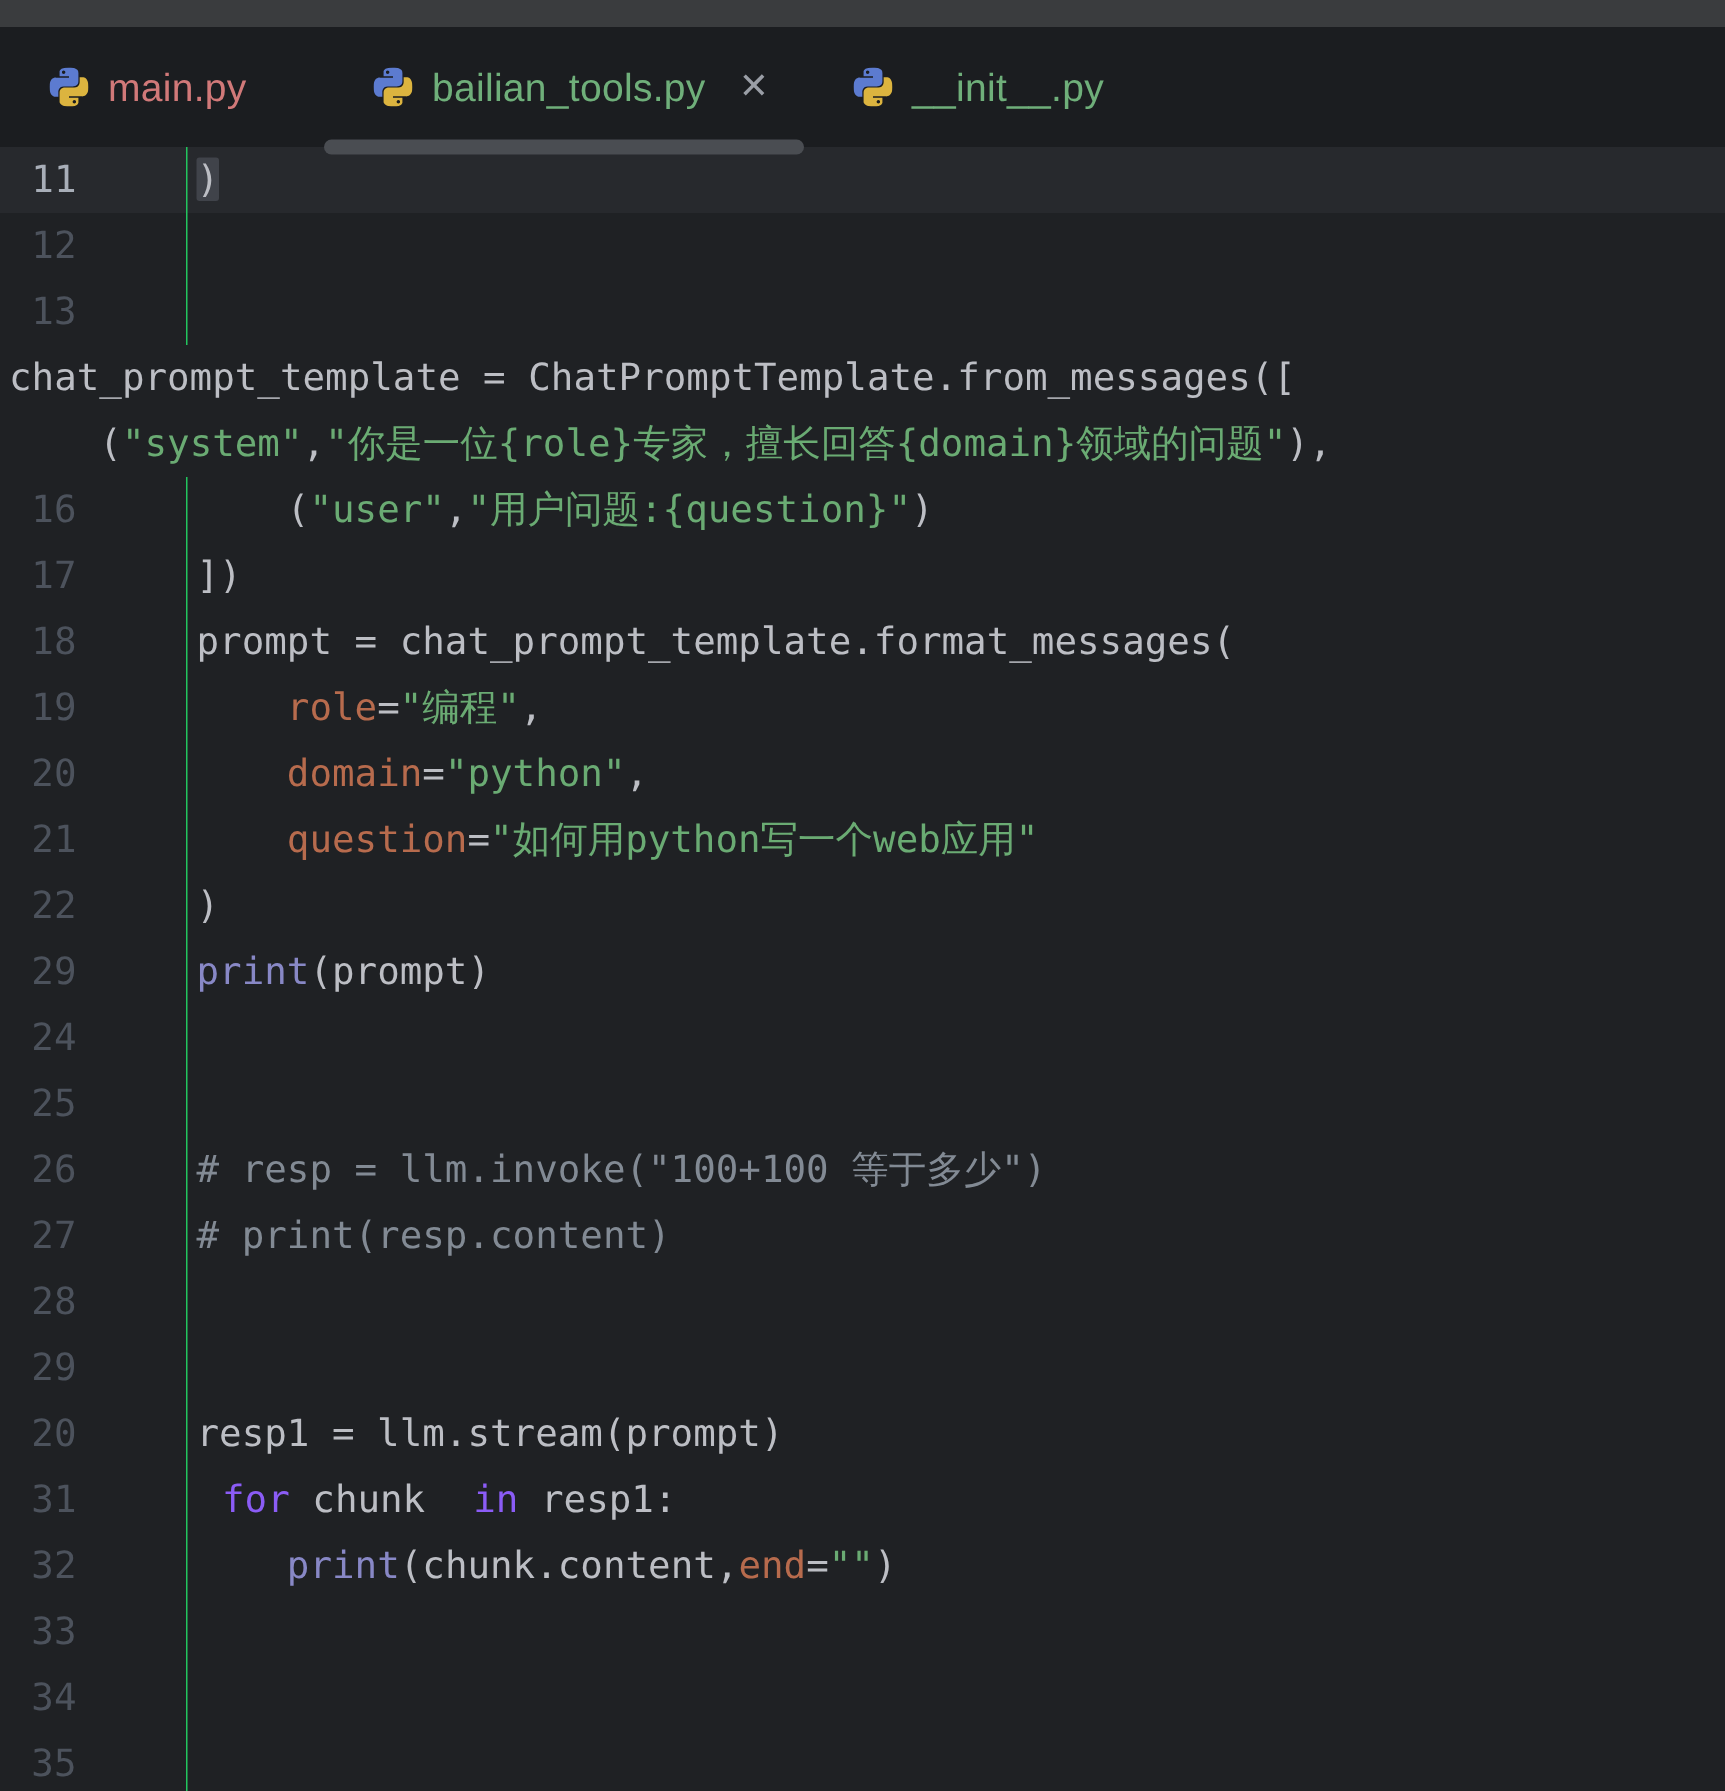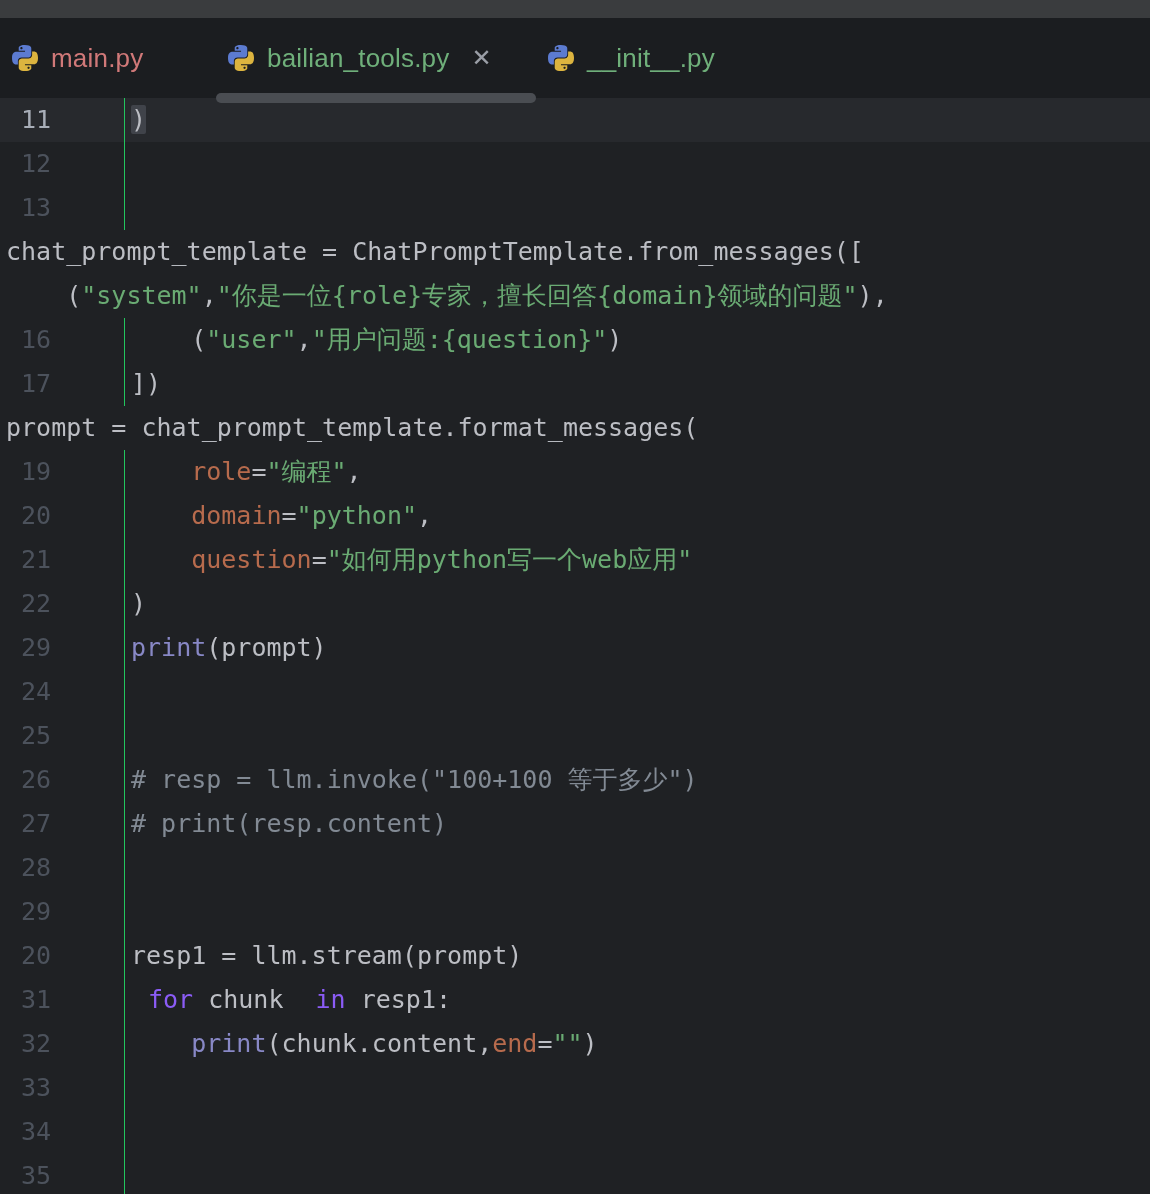--- a/index.html
+++ b/index.html
@@ -4,21 +4,21 @@
 <style>
   * { margin:0; padding:0; box-sizing:border-box; }
   html,body { width:1150px; height:1194px; overflow:hidden; }
   body { background:#1f2124; font-family:"Liberation Sans", sans-serif; }
 
   
   .titlebar { height:18px; background:#3a3c3e; width:100%; }
 
   
   .tabbar { height:80px; background:#1b1d20; display:flex; align-items:stretch; position:relative; }
-  .tab { display:flex; align-items:center; padding-left:12px; position:relative; cursor:default; }
+  .tab { display:flex; align-items:center; padding-left:33px; position:relative; cursor:default; }
   .tab-1 { width:216px; }
   .tab-2 { width:257px; }
   .tab-3 { width:320px; }
   .pyicon { width:26px; height:26px; flex:0 0 26px; margin-right:13px; }
   .tab-label { font-size:26px; letter-spacing:0.2px; white-space:nowrap; }
   .close-x { margin-left:22px; font-size:24px; color:#9a9ea6; line-height:1; }
   .tab-underline { position:absolute; left:0; right:0; bottom:-5px; height:10px;
                    border-radius:5px; background:#4a4d52; z-index:3; }
 
   
@@ -69,21 +69,21 @@
 
 <div class="editor">
   <div>
       <div class="line current"><span class="gutter">11</span><span class="codecell"><span class="seg c-brace brace-hl">)</span></span></div>
       <div class="line"><span class="gutter">12</span><span class="codecell"></span></div>
       <div class="line"><span class="gutter">13</span><span class="codecell"></span></div>
       <div class="line"><span class="codecell"><span class="seg c-def">chat_prompt_template = ChatPromptTemplate.from_messages([</span></span></div>
       <div class="line"><span class="codecell"><span class="seg c-def">    (</span><span class="seg c-str">"system"</span><span class="seg c-def">,</span><span class="seg c-str">"你是一位{role}专家，擅长回答{domain}领域的问题"</span><span class="seg c-def">),</span></span></div>
       <div class="line"><span class="gutter">16</span><span class="codecell"><span class="seg c-def">    (</span><span class="seg c-str">"user"</span><span class="seg c-def">,</span><span class="seg c-str">"用户问题:{question}"</span><span class="seg c-def">)</span></span></div>
       <div class="line"><span class="gutter">17</span><span class="codecell"><span class="seg c-def">])</span></span></div>
-      <div class="line"><span class="codecell"><span class="seg c-def">prompt = chat_prompt_template.format_messages(</span></span></div>
+      <div class="line"><span class="gutter">18</span><span class="codecell"><span class="seg c-def">prompt = chat_prompt_template.format_messages(</span></span></div>
       <div class="line"><span class="gutter">19</span><span class="codecell"><span class="seg c-def">    </span><span class="seg c-par">role</span><span class="seg c-def">=</span><span class="seg c-str">"编程"</span><span class="seg c-def">,</span></span></div>
       <div class="line"><span class="gutter">20</span><span class="codecell"><span class="seg c-def">    </span><span class="seg c-par">domain</span><span class="seg c-def">=</span><span class="seg c-str">"python"</span><span class="seg c-def">,</span></span></div>
       <div class="line"><span class="gutter">21</span><span class="codecell"><span class="seg c-def">    </span><span class="seg c-par">question</span><span class="seg c-def">=</span><span class="seg c-str">"如何用python写一个web应用"</span></span></div>
       <div class="line"><span class="gutter">22</span><span class="codecell"><span class="seg c-def">)</span></span></div>
       <div class="line"><span class="gutter">29</span><span class="codecell"><span class="seg c-fn">print</span><span class="seg c-def">(prompt)</span></span></div>
       <div class="line"><span class="gutter">24</span><span class="codecell"></span></div>
       <div class="line"><span class="gutter">25</span><span class="codecell"></span></div>
       <div class="line"><span class="gutter">26</span><span class="codecell"><span class="seg c-com"># resp = llm.invoke("100+100 等于多少")</span></span></div>
       <div class="line"><span class="gutter">27</span><span class="codecell"><span class="seg c-com"># print(resp.content)</span></span></div>
       <div class="line"><span class="gutter">28</span><span class="codecell"></span></div>

